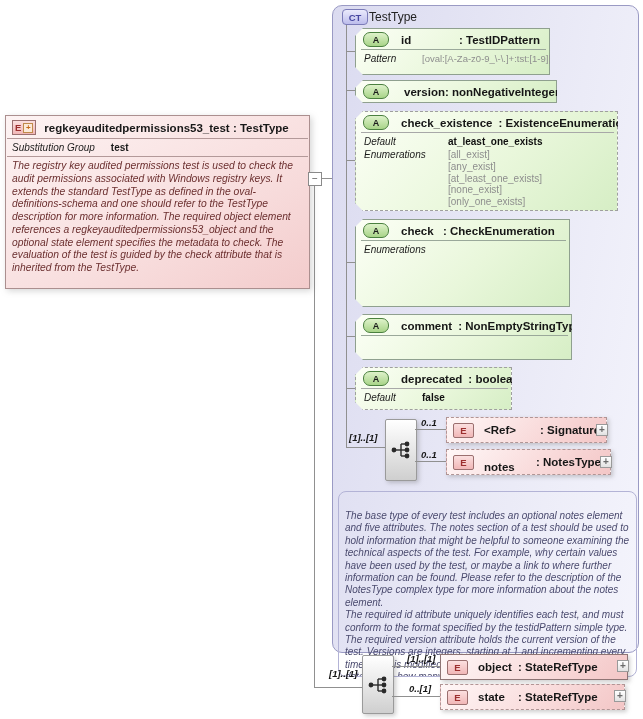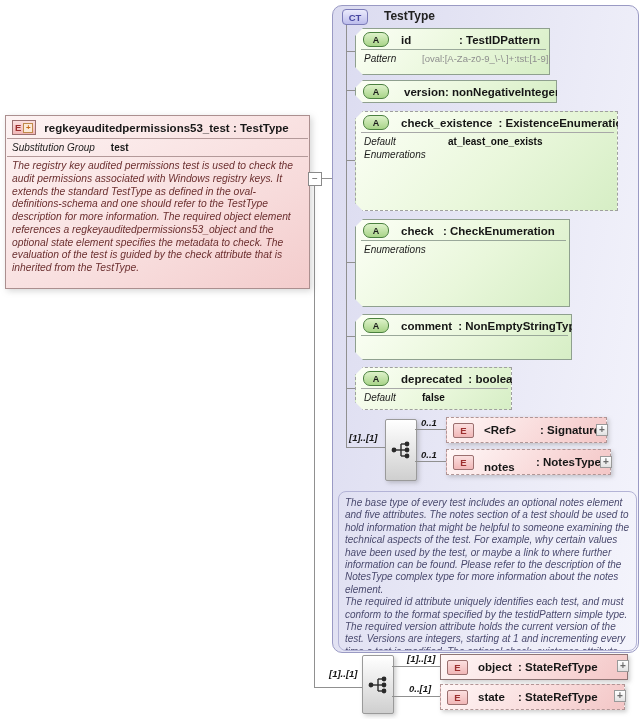--- a/index.html
+++ b/index.html
@@ -9,27 +9,27 @@
   }
   .abs{position:absolute;}
   
   .line{position:absolute;background:#909090;}
   
   .ctbox{
     left:332px;top:5px;width:305px;height:646px;
     background:linear-gradient(100deg,#dbdbf0 0%,#e9e9f6 55%,#f4f4fc 100%);
     border:1px solid #9a9ac4;border-radius:10px;
   }
-  .ct-head{left:342px;top:9px;display:flex;align-items:flex-start;gap:16px;}
+  .ct-head{left:342px;top:9px;display:flex;align-items:center;gap:1px;}
   .badge-ct{
     width:24px;height:14px;display:inline-flex;align-items:center;justify-content:center;
     border:1px solid #7b7bb8;border-radius:4px;color:#4646a0;font-weight:bold;font-size:9.5px;
     background:linear-gradient(#eaeafc,#bdbdec);
   }
-  .ct-title{font-weight:bold;font-size:12px;color:#222;}
+  .ct-title{font-weight:normal;font-size:12px;color:#222;}
   
   .abox{
     position:absolute;
     background:linear-gradient(135deg,#fcfff6 0%,#e9f7db 55%,#d6eec5 100%);
     border:1px solid #8fa08f;
     clip-path:polygon(8px 0, 100% 0, 100% 100%, 8px 100%, 0 calc(100% - 8px), 0 8px);
     filter:drop-shadow(2px 2px 2px rgba(90,90,90,0.35));
   }
   .abox.optional{border:1px dashed #9f9f9f;}
   .ahead{display:flex;align-items:center;padding:3px 5px 2px 7px;}
@@ -81,21 +81,21 @@
   .ge-div{border-top:1px solid #b39999;margin:0 1px;}
   .ge-sub{display:flex;gap:16px;padding:3px 6px;font-size:10px;}
   .ge-sub .lab{font-style:italic;}
   .ge-sub .val{font-weight:bold;}
   .ge-desc{
     padding:3px 6px;font-size:10.3px;font-style:italic;color:#6b2f2f;line-height:1.24;
   }
   
   .descbox{
     left:338px;top:491px;width:285px;height:148px;
-    border:1px solid #b3b3d6;border-radius:8px;padding:5px 6px;
+    border:1px solid #b3b3d6;border-radius:8px;padding:18px 6px;
     font-size:10px;font-style:italic;color:#4a4a6e;line-height:1.24;overflow:hidden;
   }
   .descbox p{margin:0;}
   
   .seqicon{
     position:absolute;display:flex;align-items:center;justify-content:center;
     background:linear-gradient(#ffffff,#cfcfcf);border:1px solid #9a9a9a;border-radius:2px;
     filter:drop-shadow(2px 2px 2px rgba(90,90,90,0.3));
   }
   
@@ -165,20 +165,25 @@
     <span class="aname gap-sm">check_existence</span>
     <span class="atype">: ExistenceEnumeration</span>
   </div>
   <div class="divider"></div>
   <div class="lrow" style="grid-template-columns:72px auto;">
     <span class="lab">Default</span>
     <span class="val-strong">at_least_one_exists</span>
   </div>
   <div class="lrow" style="grid-template-columns:72px auto;">
     <span class="lab">Enumerations</span>
+    <span class="val-muted">[all_exist]
+[any_exist]
+[at_least_one_exists]
+[none_exist]
+[only_one_exists]</span>
   </div>
 </div>
 
 <div class="abox" style="left:355px;top:219px;width:213px;height:86px;">
   <div class="ahead">
     <span class="badge-a">A</span>
     <span class="aname w-check">check</span>
     <span class="atype">: CheckEnumeration</span>
   </div>
   <div class="divider"></div>

